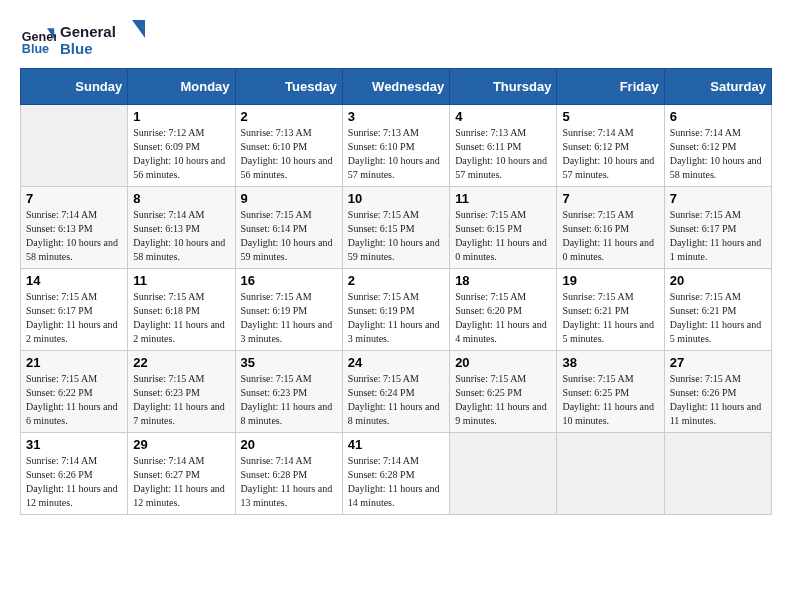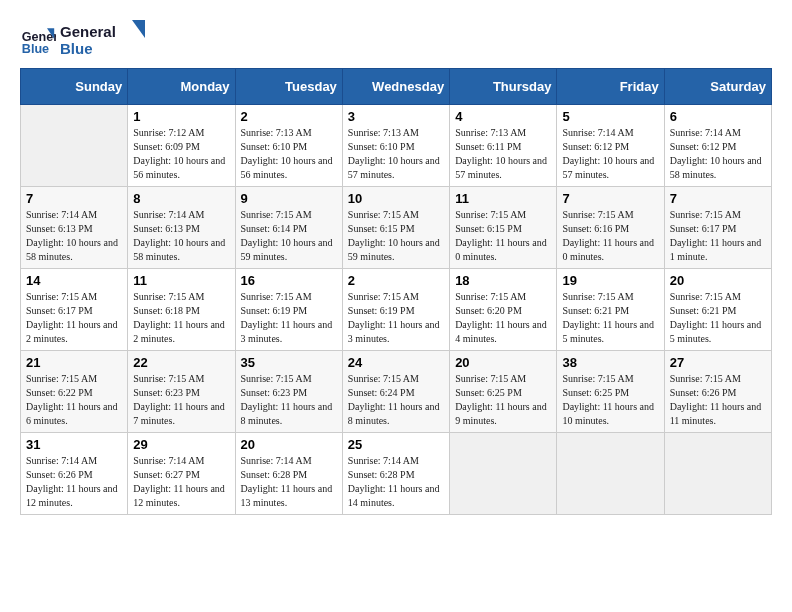--- a/index.html
+++ b/index.html
@@ -245,21 +245,21 @@
         </td>
         <td>
           <span class="day-number">29</span>
           <div class="day-info">Sunrise: 7:14 AM<br>Sunset: 6:27 PM<br>Daylight: 11 hours and 12 minutes.</div>
         </td>
         <td>
           <span class="day-number">20</span>
           <div class="day-info">Sunrise: 7:14 AM<br>Sunset: 6:28 PM<br>Daylight: 11 hours and 13 minutes.</div>
         </td>
         <td>
-          <span class="day-number">25</span>
+          <span class="day-number">41</span>
           <div class="day-info">Sunrise: 7:14 AM<br>Sunset: 6:28 PM<br>Daylight: 11 hours and 14 minutes.</div>
         </td>
         <td class="empty-cell"></td>
         <td class="empty-cell"></td>
         <td class="empty-cell"></td>
       </tr>
     </tbody>
 </table>
 
 </body></html>

